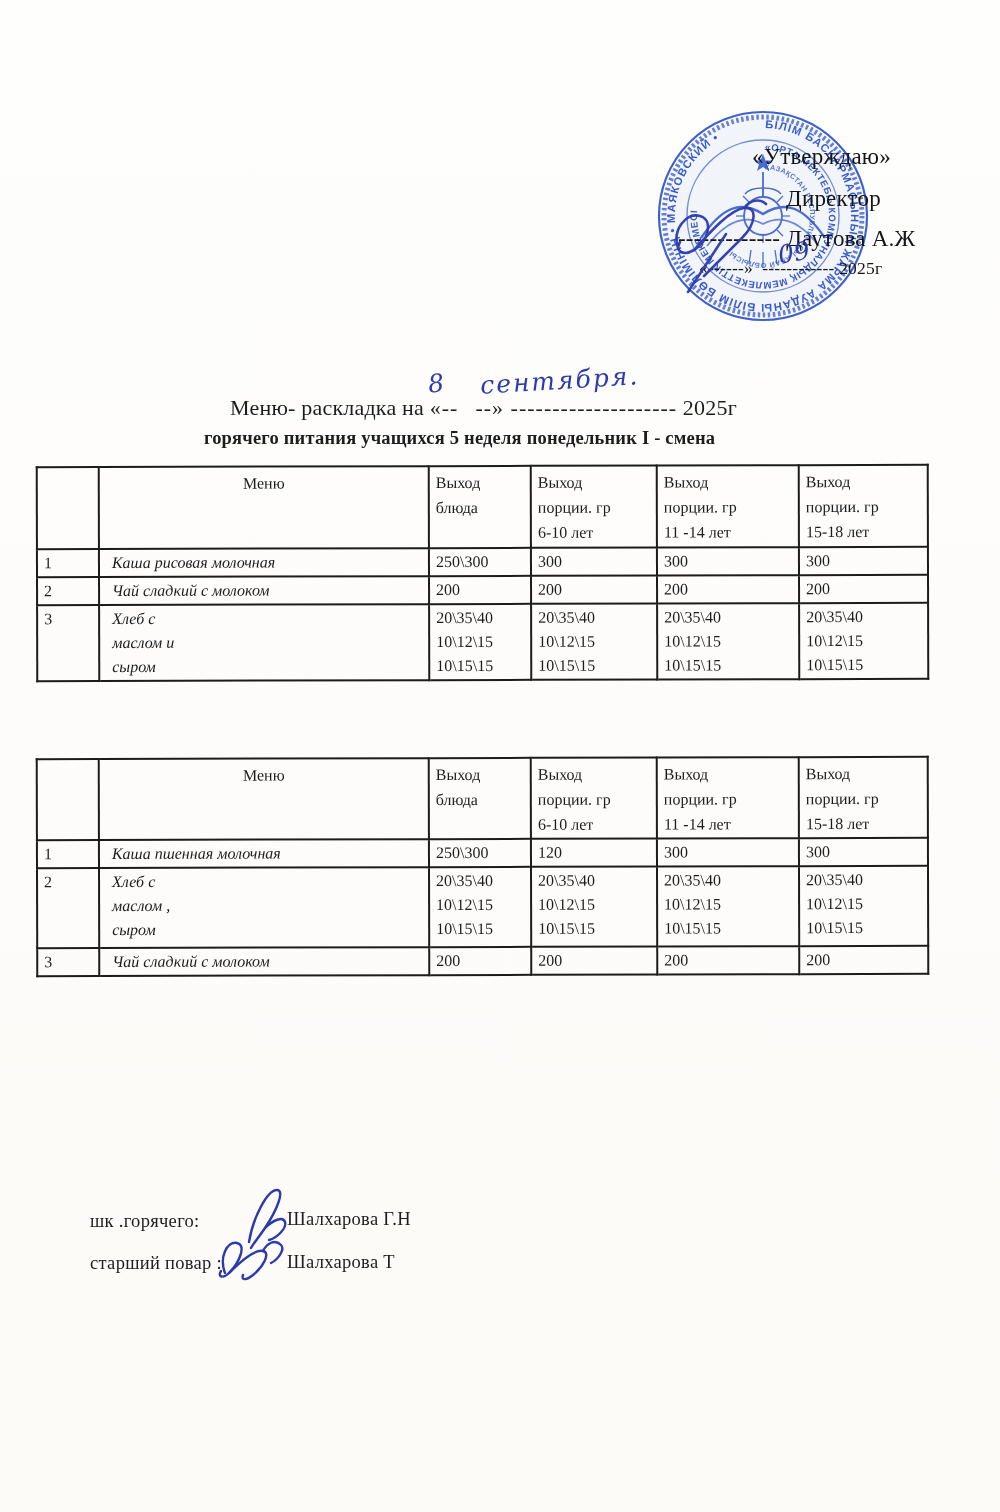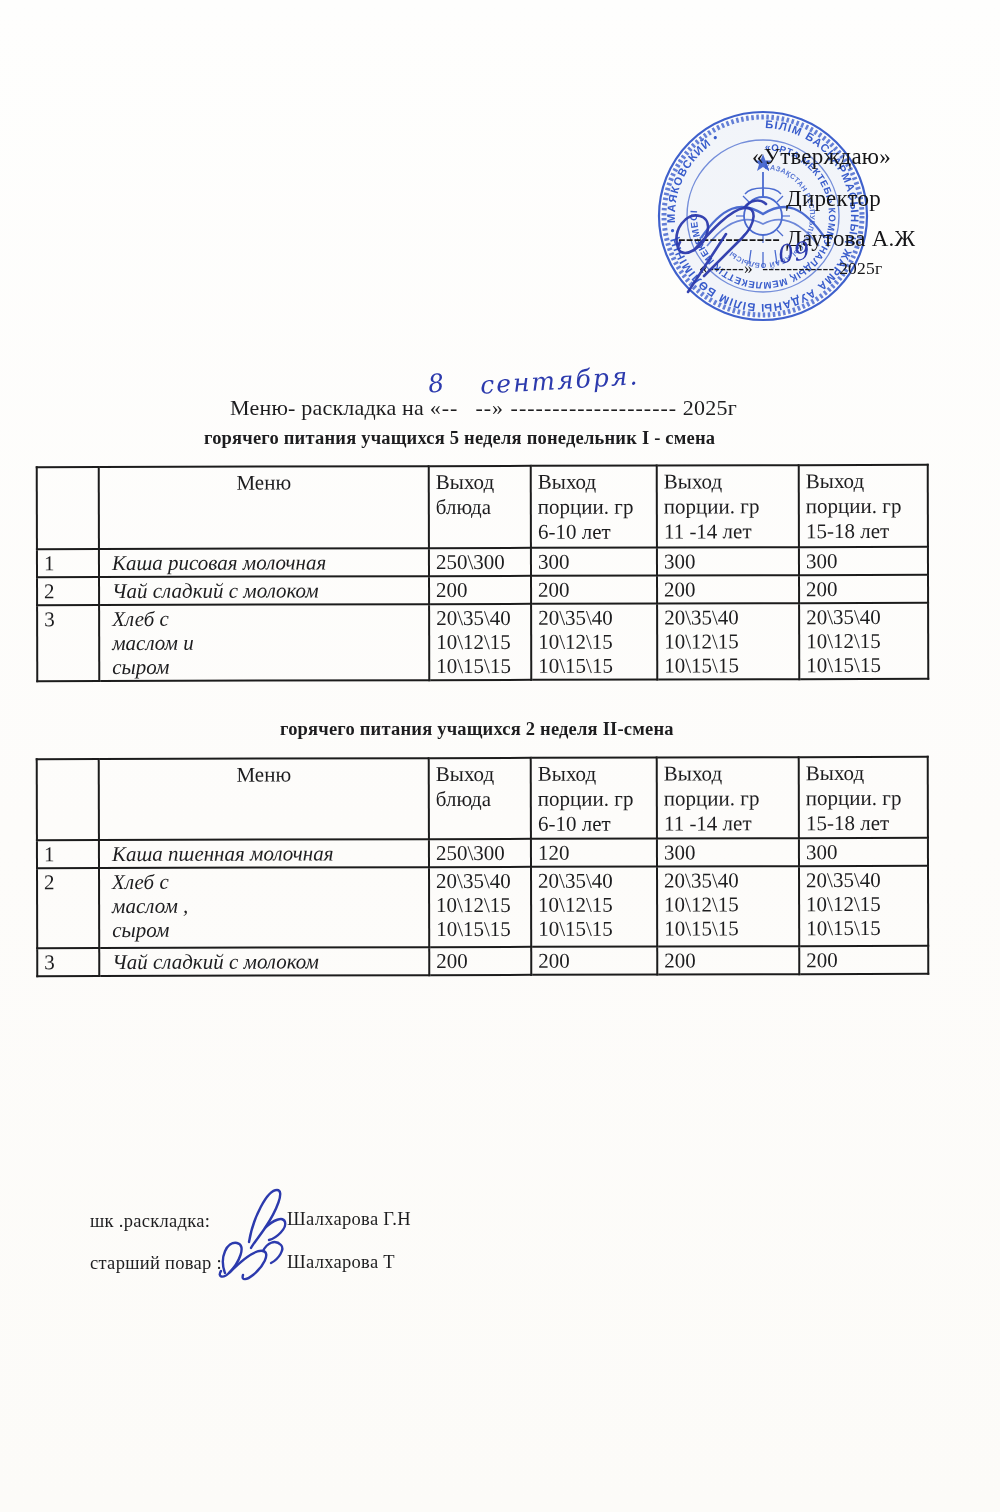--- a/index.html
+++ b/index.html
@@ -23,21 +23,21 @@
   .title-line{left:230px;top:367px;font-size:22px;white-space:nowrap;letter-spacing:.2px;margin-top:28px;}
   .title-line .dashes{letter-spacing:1px;}
   .hand-day{left:428px;top:369px;font-size:25px;transform:rotate(-6deg);}
   .hand-month{left:480px;top:366px;font-size:25px;transform:rotate(-3.5deg);letter-spacing:2px;}
   .subtitle{font-size:18.5px;font-weight:600;letter-spacing:.2px;}
   .subtitle-1{left:204px;top:428px;}
   .subtitle-2{left:280px;top:719px;}
   
   table.menu{border-collapse:collapse;table-layout:fixed;background:transparent;}
   table.menu td{
-    border:2px solid #1c1c1c;font-size:21px;line-height:24px;
+    border:2px solid #1c1c1c;font-size:16px;line-height:24px;
     padding:1px 6px 1px 6px;vertical-align:top;white-space:pre-line;
     overflow:hidden;
   }
   table.menu td.menucol{padding-left:12px;font-style:italic;}
   table.menu tr.hdr td{line-height:25px;padding-top:3px;}
   table.menu td.c{text-align:center;}
   .t1{left:36px;top:465px;transform:rotate(-0.15deg);}
   .t2{left:36px;top:757px;transform:rotate(-0.15deg);}
   .t1 tr.hdr{height:82px;} .t1 tr.r1{height:26px;} .t1 tr.r2{height:26px;} .t1 tr.r3{height:73px;}
   .t2 tr.hdr{height:80px;} .t2 tr.r1{height:26px;} .t2 tr.r2{height:80px;} .t2 tr.r3{height:27px;}
@@ -112,21 +112,20 @@
       <path d="M80,12 C86,4 96,2 102,8"></path>
       <path d="M62,38 L24,96"></path>
     </g>
   </svg>
 
   <div class="abs title-line"><span>Меню- раскладка на </span><span class="dashes"> «--</span><span>&nbsp;&nbsp;&nbsp;</span><span class="dashes">--» </span><span class="dashes">--------------------</span><span> 2025г</span></div>
   <div class="abs hand hand-day">8</div>
   <div class="abs hand hand-month">сентября.</div>
 
   <div class="abs subtitle subtitle-1">горячего питания  учащихся  5 неделя понедельник I - смена</div>
-  <div class="abs subtitle subtitle-2">горячего питания  учащихся   2 неделя II-смена</div>
 
   <table class="abs menu t1">
     <colgroup>
         <col style="width:62px">
         <col style="width:330px">
         <col style="width:102px">
         <col style="width:126px">
         <col style="width:142px">
         <col style="width:129px">
       </colgroup>
@@ -238,21 +237,21 @@
       <td>3</td>
       <td class="menucol">Чай сладкий с  молоком</td>
       <td>200</td>
       <td>200</td>
       <td>200</td>
       <td>200</td>
     </tr>
   </tbody>
     </table>
 
-  <div class="abs sig-label sig-1-role">шк .раскладка:</div>
+  <div class="abs sig-label sig-1-role">шк .горячего:</div>
   <svg class="abs sigsvg" style="left:233px;top:1180px;width:70px;height:78px;" viewBox="0 0 70 78">
     <g stroke="#2c3aad" stroke-width="2.4" fill="none" stroke-linecap="round">
       <path d="M16,62 C20,38 34,10 44,10 C52,10 44,30 32,48 C26,57 20,64 18,68"></path>
       <path d="M32,48 C40,40 50,36 52,42 C54,48 44,58 36,60"></path>
     </g>
   </svg>
   <div class="abs sig-label sig-1-name">Шалхарова  Г.Н</div>
 
   <div class="abs sig-label sig-2-role">старший  повар :</div>
   <svg class="abs sigsvg" style="left:205px;top:1233px;width:90px;height:56px;" viewBox="0 0 90 56">

